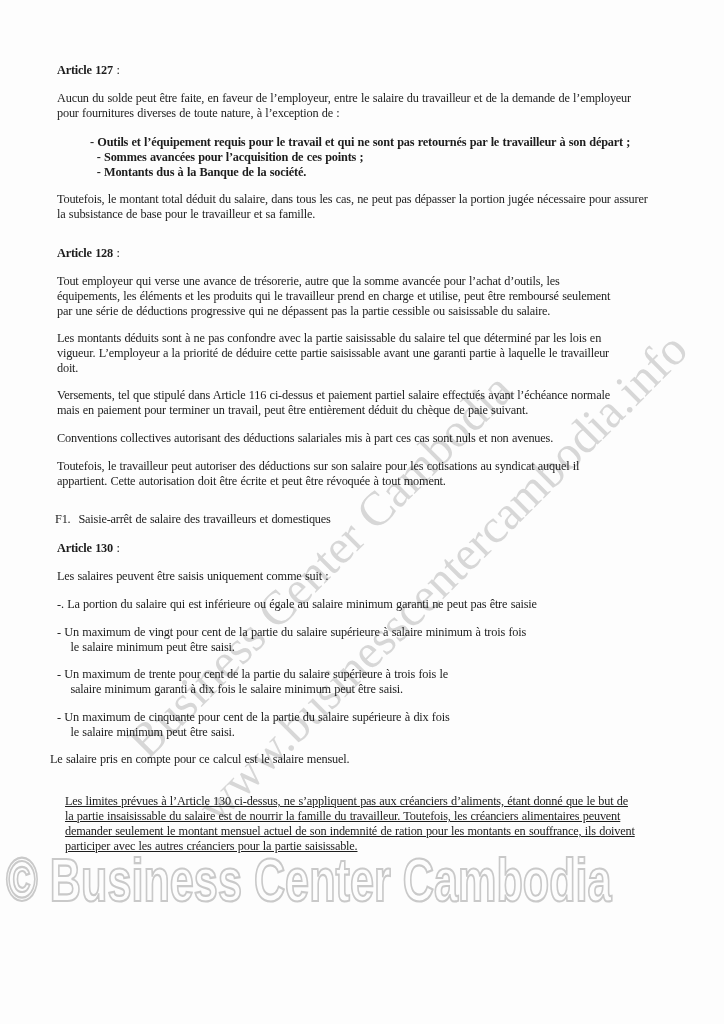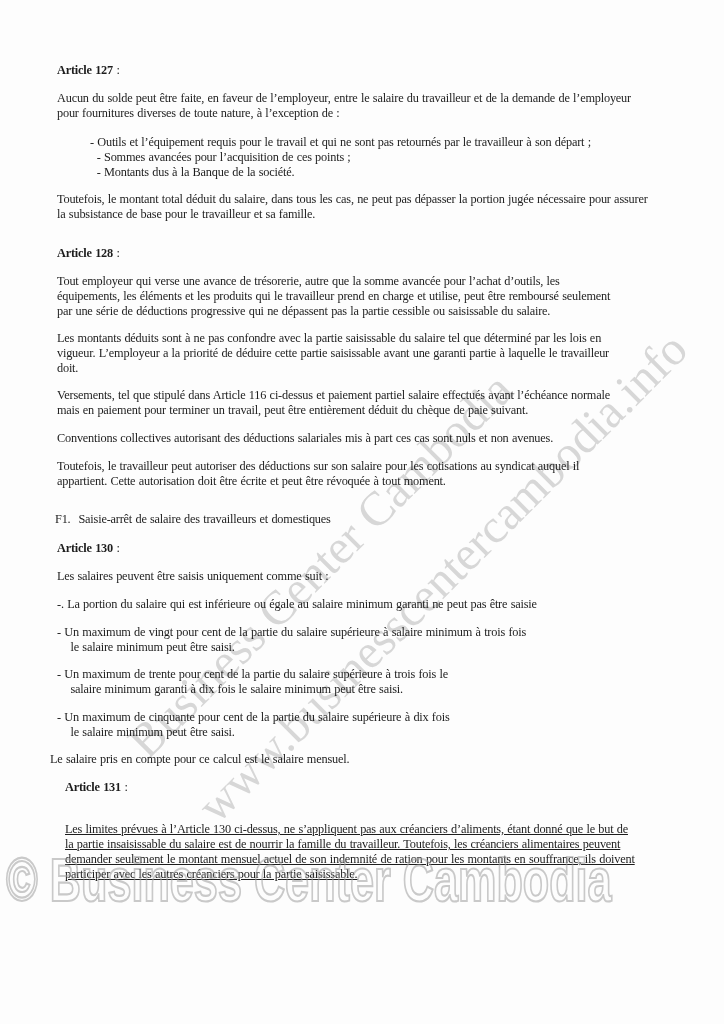--- a/index.html
+++ b/index.html
@@ -56,21 +56,21 @@
     color: #1d1d1d;
   }
   .content p {
     margin: 13px 0 0 0;
     white-space: pre;
   }
   .art-head { font-weight: 700; }
   .art-head .colon { font-weight: 400; }
 
   #p127-1 { margin-top: 13px; }
-  .bullets127 { margin-top: 14px; margin-left: 33px; }
+  .bullets127 { margin-top: 14px; margin-left: 33px; font-weight: bold; }
   .bullets127 p { margin: 0; }
   #p127-2 { margin-top: 12px; }
 
   #h128 { margin-top: 24px; }
   #a128-p2 { margin-top: 12px; }
   #a128-p3 { margin-top: 12px; }
   .link { color: #1d1d1d; cursor: pointer; }
 
   #h129 { margin-top: 20px; }
 
@@ -127,21 +127,20 @@
     <p class="b130" id="a130-b1">-. La portion du salaire qui est inférieure ou égale au salaire minimum garanti ne peut pas être saisie</p>
     <p class="b130" id="a130-b2">- Un maximum de vingt pour cent de la partie du salaire supérieure à salaire minimum à trois fois
     le salaire minimum peut être saisi.</p>
     <p class="b130" id="a130-b3">- Un maximum de trente pour cent de la partie du salaire supérieure à trois fois le
     salaire minimum garanti à dix fois le salaire minimum peut être saisi.</p>
     <p class="b130" id="a130-b4">- Un maximum de cinquante pour cent de la partie du salaire supérieure à dix fois
     le salaire minimum peut être saisi.</p>
     <p id="a130-p2">Le salaire pris en compte pour ce calcul est le salaire mensuel.</p>
 
     <div id="a131-block">
-      <p class="art-head" id="h131"><b>Article 131</b><span class="colon"> :</span></p>
       <p id="a131-p1">Les limites prévues à l’Article 130 ci-dessus, ne s’appliquent pas aux créanciers d’aliments, étant donné que le but de
 la partie insaisissable du salaire est de nourrir la famille du travailleur. Toutefois, les créanciers alimentaires peuvent
 demander seulement le montant mensuel actuel de son indemnité de ration pour les montants en souffrance, ils doivent
 participer avec les autres créanciers pour la partie saisissable.</p>
     </div>
 
   </div>
 
   <div class="wm-copy">© Business Center Cambodia</div>
 

